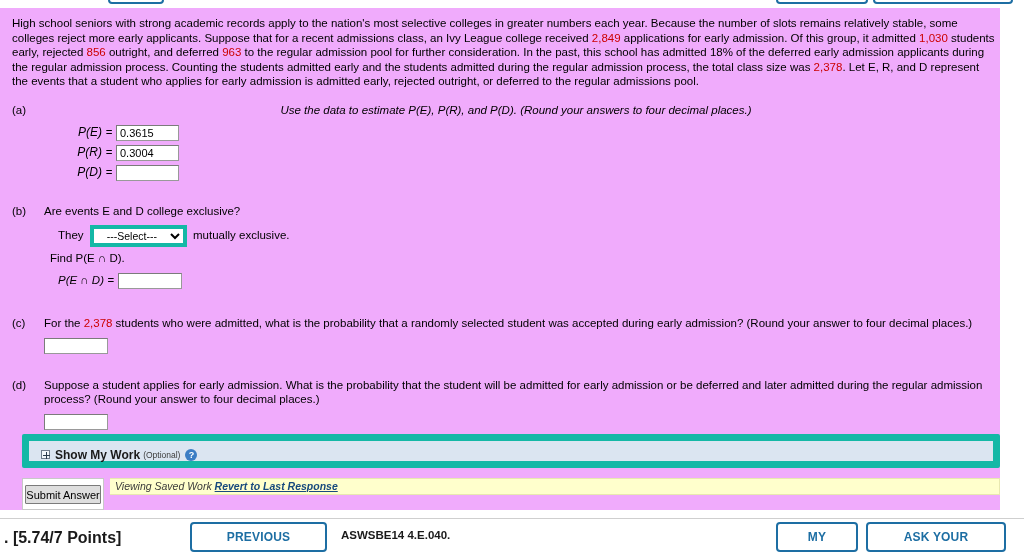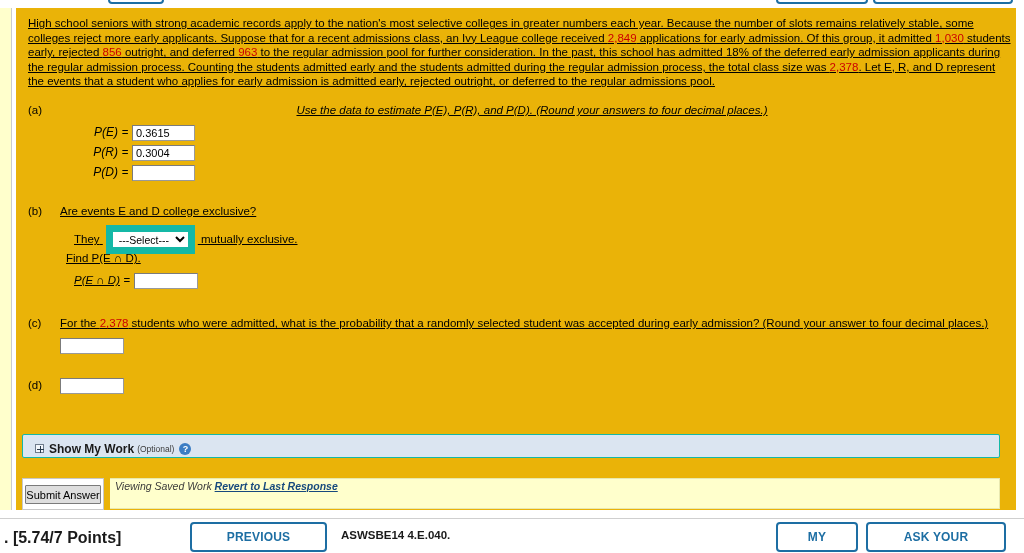--- a/index.html
+++ b/index.html
@@ -45,26 +45,25 @@
   .gutter-line {
     position: absolute;
     left: 11px; top: 8px;
     width: 1px; height: 502px;
     background: #cccccc;
   }
 
   
   .content {
     position: absolute;
-    left: 16px; top: 8px;
+    left: 0; top: 8px;
     width: 1000px;
     height: 502px;
-    background: #eab308;
+    background: #f0abfc;
     padding: 8px 12px 0 12px;
-    text-decoration: underline;
   }
 
   .stem {
     font-size: 11.5px;
     line-height: 14.6px;
     color: #000000;
     margin: 0 0 6px 0;
     width: 986px;
     text-align: left;
   }
@@ -129,34 +128,34 @@
   }
 
   .selwrap {
     display: inline-block;
     vertical-align: middle;
     margin: 0 3px;
   }
   select.sel {
     font-family: "Liberation Sans", sans-serif;
     font-size: 10.5px;
-    height: 29px;
-    padding: 0 2px;
+    height: 22px;
+    padding: 0 9px;
+    border: 4px solid #14b8a6;
+    background: #ffffff;
+    color: #000;
+  }
+
+  
+  .smw {
+    position: absolute;
+    left: 22px; top: 434px;
+    width: 978px; height: 34px;
+    background: #dbe5f1;
     border: 7px solid #14b8a6;
-    background: #ffffff;
-    color: #000;
-  }
-
-  
-  .smw {
-    position: absolute;
-    left: 22px; top: 434px;
-    width: 978px; height: 24px;
-    background: #dbe5f1;
-    border: 1px solid #14b8a6;
     border-radius: 2px;
   }
   .smw-inner {
     position: absolute;
     left: 12px; top: 4px;
     white-space: nowrap;
   }
   .expand-box {
     display: inline-block;
     width: 9px; height: 9px;
@@ -223,21 +222,21 @@
     color: #000;
     background: #dedede;
     border: 1px solid #7b7b7b;
     border-radius: 1px;
     cursor: pointer;
     padding: 0;
   }
   .saved-bar {
     position: absolute;
     left: 110px; top: 478px;
-    width: 890px; height: 31px;
+    width: 890px; height: 17px;
     background: #ffffcc;
     border: 1px solid #e8e8b0;
     border-left: none;
   }
   .saved-text {
     position: absolute;
     left: 5px; top: 1px;
     font-size: 10.5px;
     font-style: italic;
     color: #3a3a3a;
@@ -361,20 +360,21 @@
         <div class="part-q"><span>For the </span><span class="num">2,378</span><span> students who were admitted, what is the probability that a randomly selected student was accepted during early admission? (Round your answer to four decimal places.)</span></div>
         <div style="margin-top:7px; margin-left:0px;">
           <input class="ansbox w64" type="text" value="" style="">
         </div>
       </div>
     </div>
 
     <div class="part" style="margin-top:24px;">
       <div class="part-label">(d)</div>
       <div class="part-body">
+        <div class="part-q" style="width:940px;">Suppose a student applies for early admission. What is the probability that the student will be admitted for early admission or be deferred and later admitted during the regular admission process? (Round your answer to four decimal places.)</div>
         <div style="margin-top:7px;">
           <input class="ansbox w64" type="text" value="" style="">
         </div>
       </div>
     </div>
 
   </div>
 
   <div class="smw">
     <div class="smw-inner">

